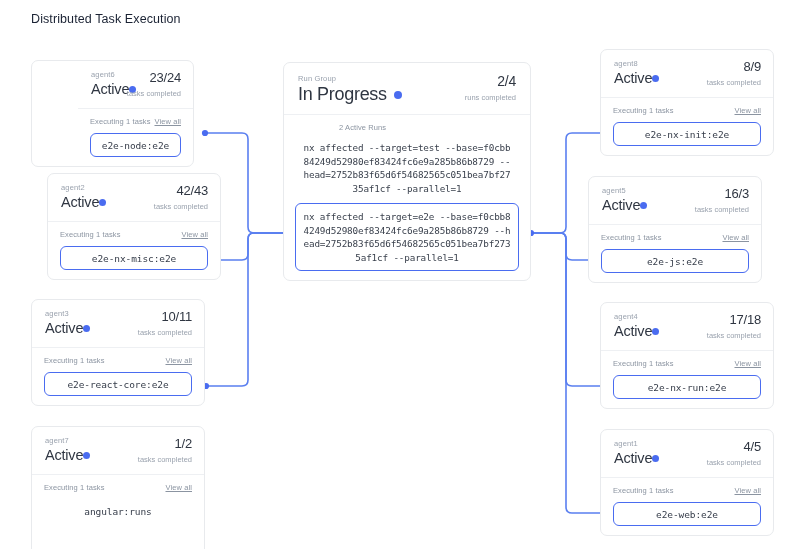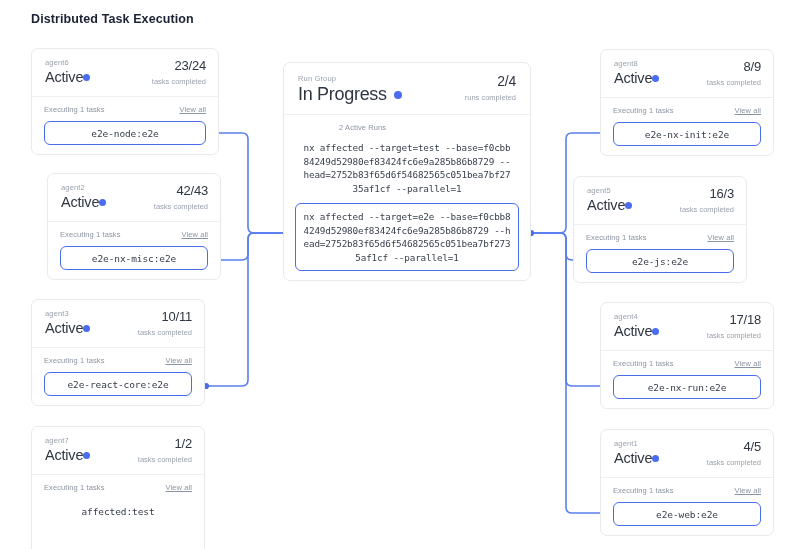--- a/index.html
+++ b/index.html
@@ -9,21 +9,21 @@
     background:#ffffff;
     font-family:"Liberation Sans","DejaVu Sans",sans-serif;
     color:#1f2937;
     overflow:hidden;
     position:relative;
   }
   #stage{position:relative;width:800px;height:549px;}
 
   .page-title{
     position:absolute;left:31px;top:12px;
-    font-size:12.5px;font-weight:bold;color:#1a2233;
+    font-size:12.5px;font-weight:normal;color:#1a2233;
     letter-spacing:.1px;white-space:nowrap;
   }
 
   
   #edges{position:absolute;left:0;top:0;width:800px;height:549px;}
 
   
   .card{
     position:absolute;
     background:#ffffff;
@@ -131,21 +131,21 @@
       <circle cx="206" cy="386" r="3.1"></circle>
       <circle cx="290" cy="233" r="3.1"></circle>
       <circle cx="531" cy="233" r="3.1"></circle>
       <circle cx="607" cy="133" r="3.1"></circle>
       <circle cx="611" cy="260" r="3.1"></circle>
       <circle cx="607" cy="386" r="3.1"></circle>
       <circle cx="607" cy="513" r="3.1"></circle>
     </g>
   </svg>
 
-  <div class="card" style="left:31px;top:48px;width:188px;height:107px;">
+  <div class="card" style="left:31px;top:60px;width:163px;height:107px;padding-left:46px;">
     <div class="card-head">
       <div class="agent-name">agent6</div>
       <div class="state-row">
         <span class="state-text">Active</span>
         <span class="dot"></span>
       </div>
       <div class="head-right">
         <div class="count">23/24</div>
         <div class="count-sub">tasks completed</div>
       </div>
@@ -215,21 +215,21 @@
         <div class="count">1/2</div>
         <div class="count-sub">tasks completed</div>
       </div>
     </div>
     <div class="card-divider"></div>
     <div class="card-body">
       <div class="body-row">
         <span class="exec-label">Executing 1 tasks</span>
         <span class="view-all">View all</span>
       </div>
-      <div class="task-pill plain">affected:test</div>
+      <div class="task-pill plain">angular:runs</div>
     </div>
   </div>
 
   <div class="runpanel" style="left:283px;top:62px;width:248px;height:219px;">
     <div class="rp-head">
       <div class="rp-title">Run Group</div>
       <div class="rp-state-row">
         <span class="rp-state">In Progress</span>
         <span class="rp-dot"></span>
       </div>
@@ -261,21 +261,21 @@
     <div class="card-divider"></div>
     <div class="card-body">
       <div class="body-row">
         <span class="exec-label">Executing 1 tasks</span>
         <span class="view-all">View all</span>
       </div>
       <div class="task-pill">e2e-nx-init:e2e</div>
     </div>
   </div>
 
-  <div class="card" style="left:573px;top:176px;width:174px;height:107px;">
+  <div class="card" style="left:588px;top:176px;width:174px;height:107px;">
     <div class="card-head">
       <div class="agent-name">agent5</div>
       <div class="state-row">
         <span class="state-text">Active</span>
         <span class="dot"></span>
       </div>
       <div class="head-right">
         <div class="count">16/3</div>
         <div class="count-sub">tasks completed</div>
       </div>

